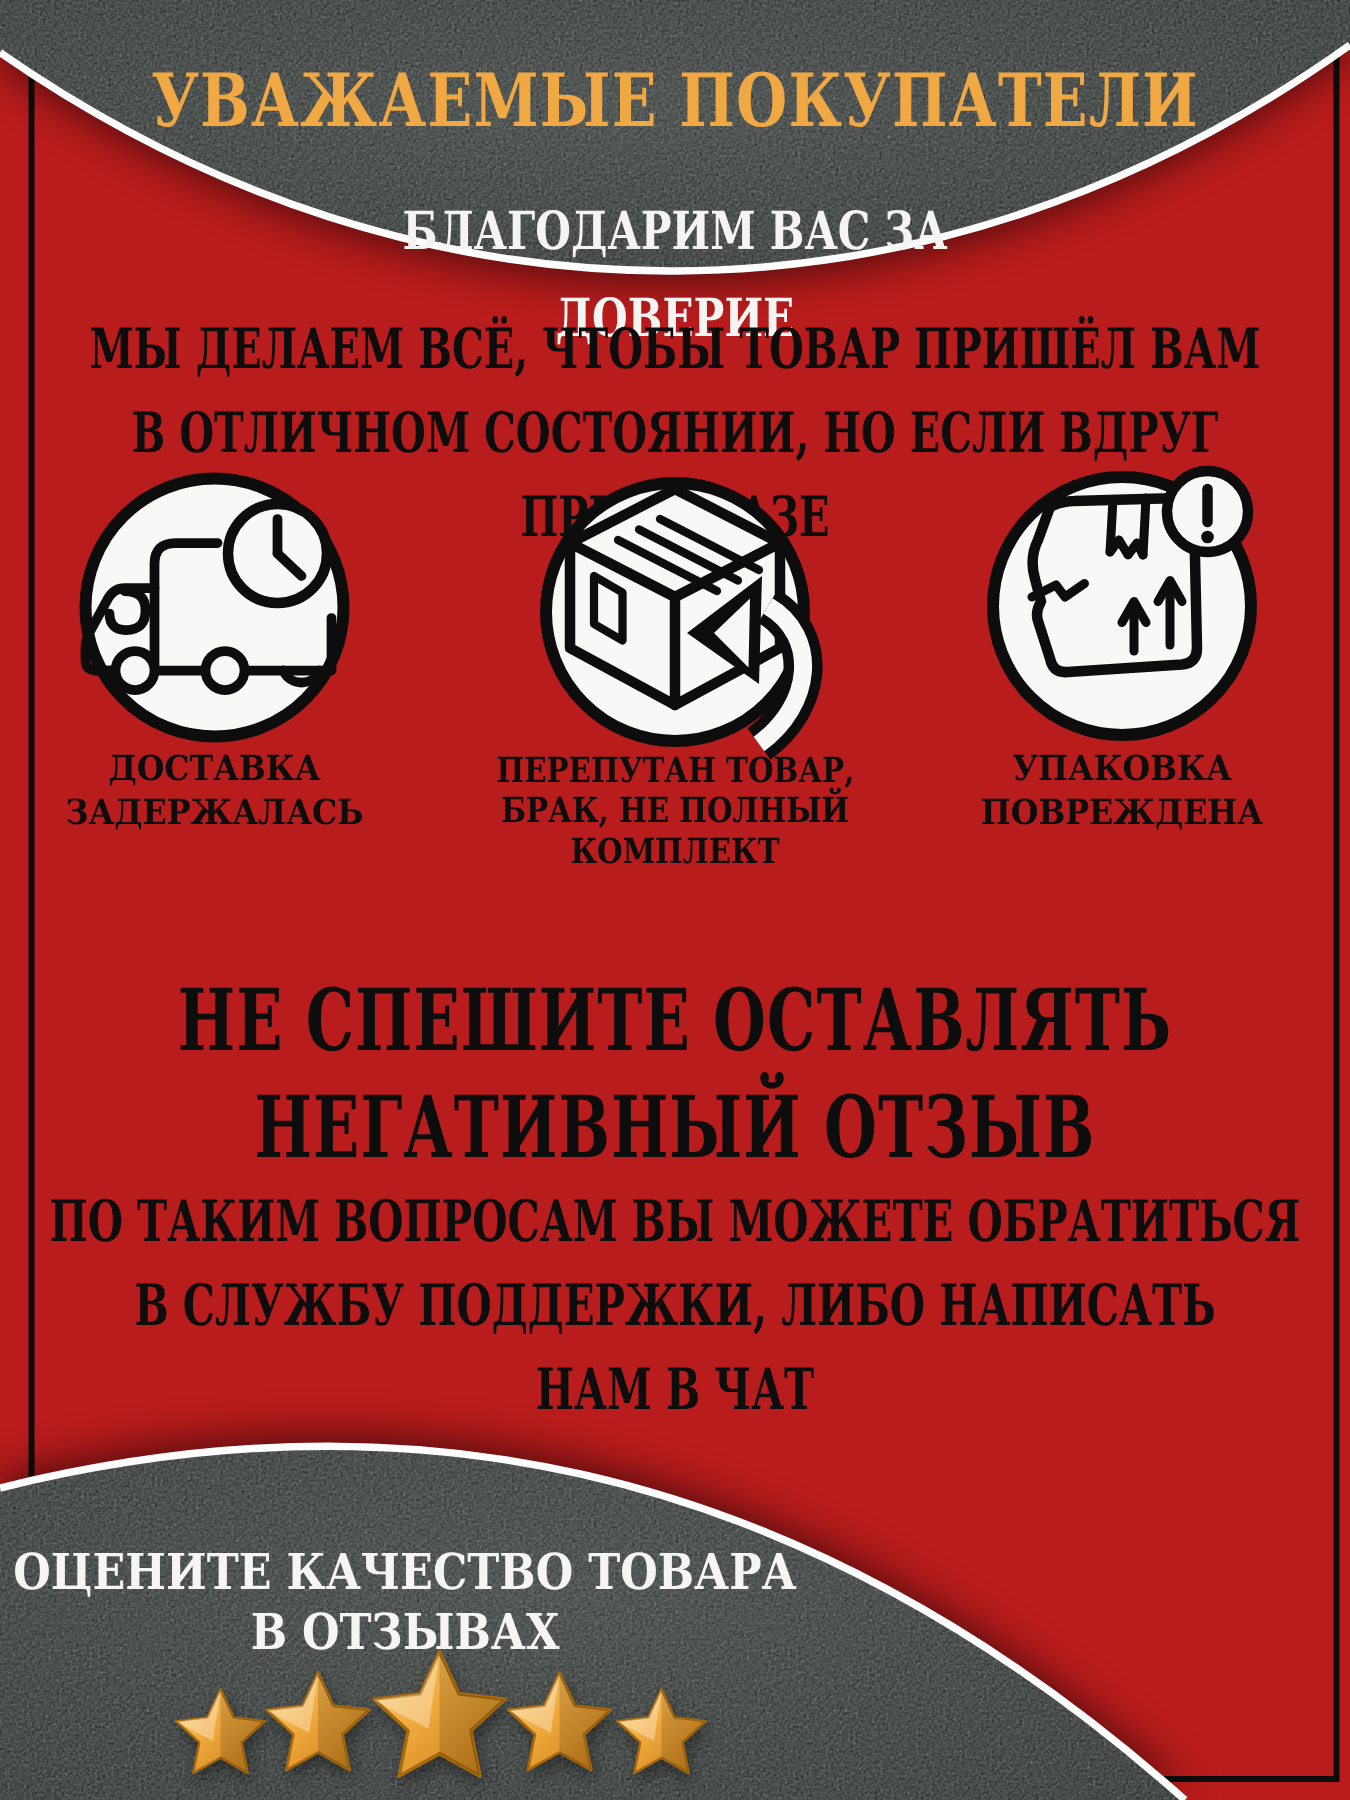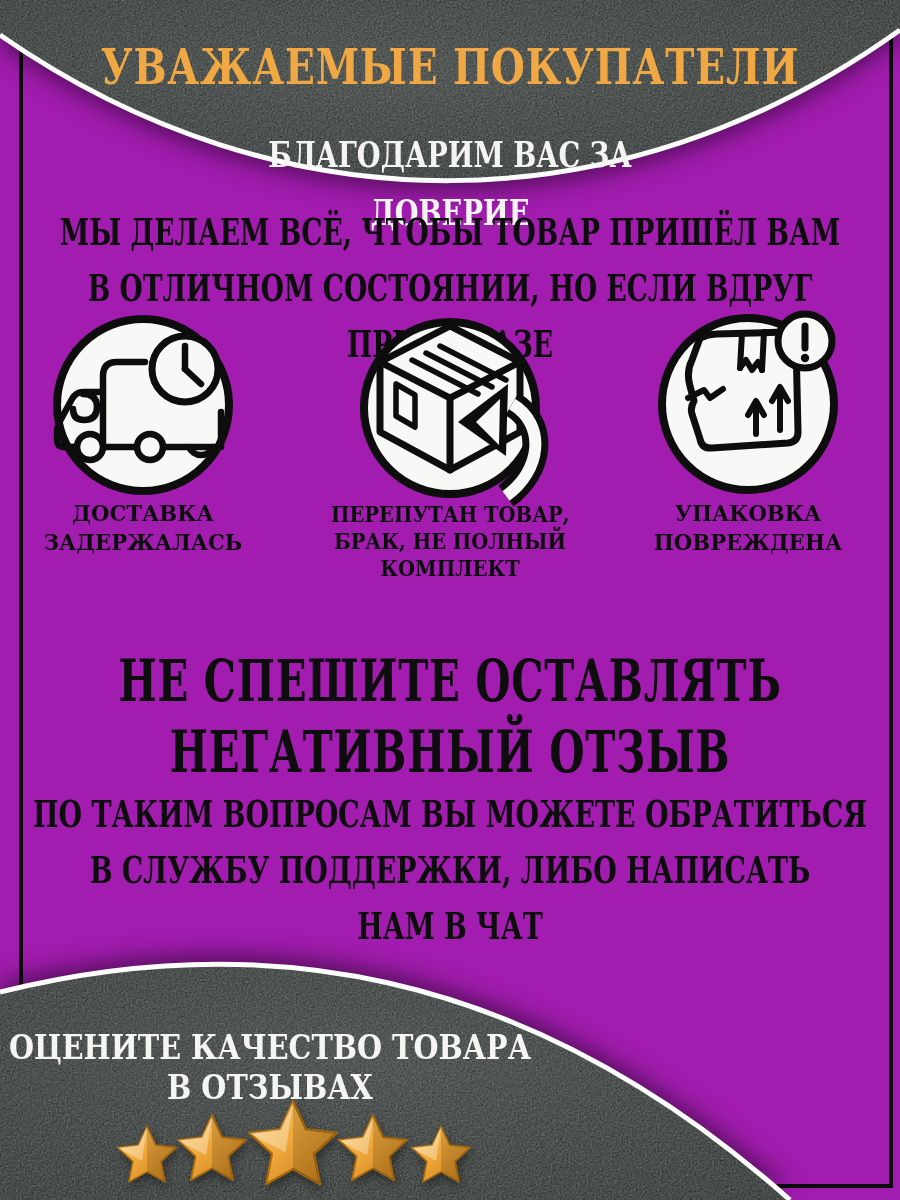--- a/index.html
+++ b/index.html
@@ -1,18 +1,18 @@
 <!DOCTYPE html>
 <html><head>
 <meta charset="utf-8">
 <style>
   html,body{margin:0;padding:0;background:#d8d8d7;}
   .canvas{
     position:relative;width:900px;height:1200px;overflow:hidden;
-    background:#a21caf;
+    background:#b91c1c;
     font-family:"DejaVu Serif","Liberation Serif",serif;
     -webkit-font-smoothing:antialiased;
   }
   .inner-border{
     position:absolute;left:19px;top:-8px;width:866px;height:1188px;
     border:4px solid #0c0c0c;pointer-events:none;
   }
   svg.bg{position:absolute;left:0;top:0;}
   .line{white-space:nowrap;}
   .txt{color:#0d0d0d;font-weight:700;text-align:center;}

